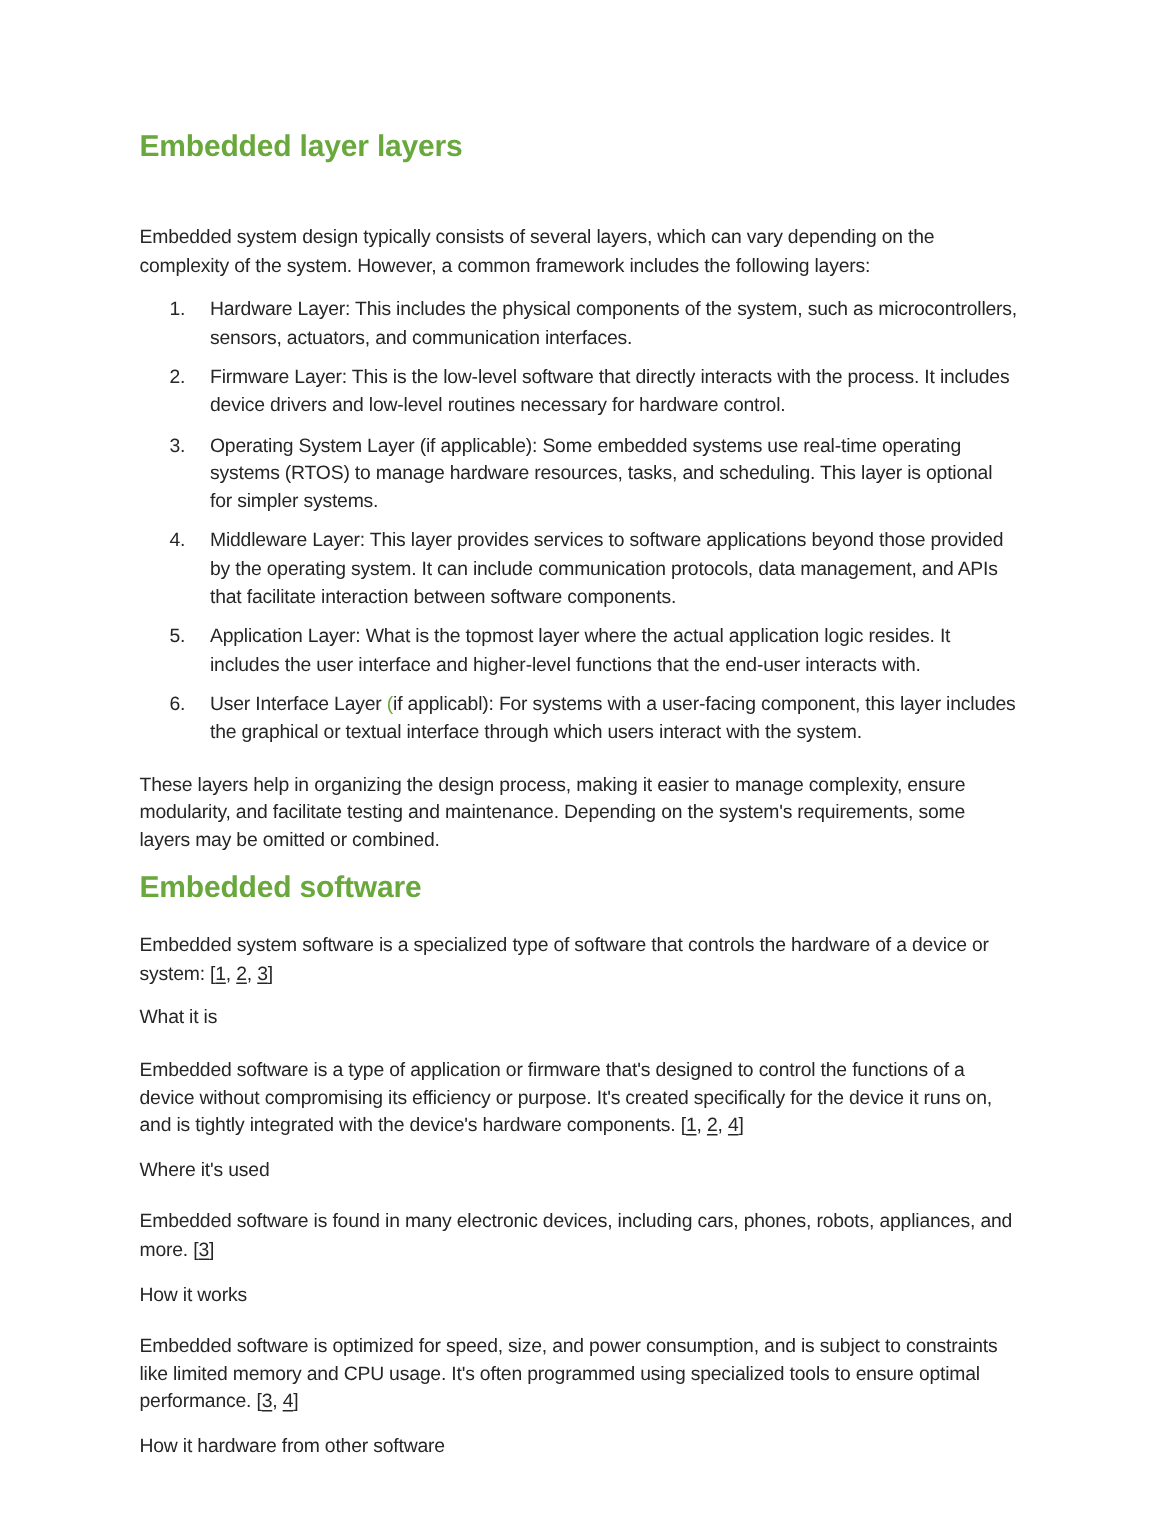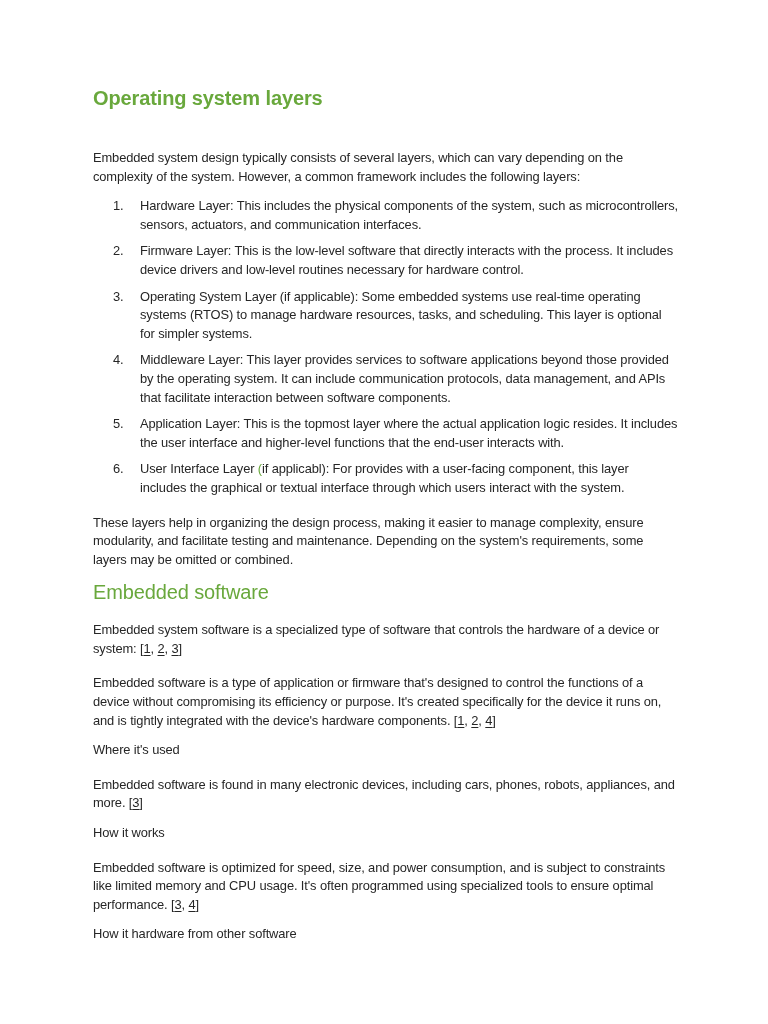--- a/index.html
+++ b/index.html
@@ -30,21 +30,21 @@
   .doc-h1 {
     font-size: 20px;
     line-height: 25px;
     font-weight: 700;
     color: var(--accent);
     margin: 0 0 38px 0;
   }
   .doc-h2 {
     font-size: 20px;
     line-height: 25px;
-    font-weight: 400;
+    font-weight: 700;
     color: var(--accent);
     margin: 3px 0 15px 0;
   }
   p { margin: 16px 0 11px 0; }
   p.plain-label { margin: 0 0 11px 0; }
   ol.layers {
     list-style: none;
     margin: 2px 0 4px 0;
     padding: 0;
   }
@@ -65,21 +65,21 @@
     text-underline-offset: 2px;
     cursor: pointer;
   }
 </style>
 </head>
 <body>
 
 <div class="page">
   <div class="content">
 
-    <h1 class="doc-h1">Operating system layers</h1>
+    <h1 class="doc-h1">Embedded layer layers</h1>
 
     <p>Embedded system design typically consists of several layers, which can vary depending on the complexity of the system. However, a common framework includes the following layers:</p>
 
     <ol class="layers">
       <li>
         <span class="li-num">1.</span>
         <span>Hardware Layer: This includes the physical components of the system, such as microcontrollers, sensors, actuators, and communication interfaces.</span>
       </li>
       <li>
         <span class="li-num">2.</span>
@@ -88,34 +88,35 @@
       <li>
         <span class="li-num">3.</span>
         <span>Operating System Layer (if applicable): Some embedded systems use real-time operating systems (RTOS) to manage hardware resources, tasks, and scheduling. This layer is optional for simpler systems.</span>
       </li>
       <li>
         <span class="li-num">4.</span>
         <span>Middleware Layer: This layer provides services to software applications beyond those provided by the operating system. It can include communication protocols, data management, and APIs that facilitate interaction between software components.</span>
       </li>
       <li>
         <span class="li-num">5.</span>
-        <span>Application Layer: This is the topmost layer where the actual application logic resides. It includes the user interface and higher-level functions that the end-user interacts with.</span>
+        <span>Application Layer: What is the topmost layer where the actual application logic resides. It includes the user interface and higher-level functions that the end-user interacts with.</span>
       </li>
       <li>
         <span class="li-num">6.</span>
-        <span>User Interface Layer </span><span class="green">(</span><span>if applicabl): For provides with a user-facing component, this layer includes the graphical or textual interface through which users interact with the system.</span>
+        <span>User Interface Layer </span><span class="green">(</span><span>if applicabl): For systems with a user-facing component, this layer includes the graphical or textual interface through which users interact with the system.</span>
       </li>
     </ol>
 
     <p>These layers help in organizing the design process, making it easier to manage complexity, ensure modularity, and facilitate testing and maintenance. Depending on the system's requirements, some layers may be omitted or combined.</p>
 
     <h2 class="doc-h2">Embedded software</h2>
 
     <p><span>Embedded system software is a specialized type of software that controls the hardware of a device or system: </span><span>[<a class="cite-link">1</a>, <a class="cite-link">2</a>, <a class="cite-link">3</a>]</span></p>
 
+    <p class="plain-label">What it is</p>
 
     <p><span>Embedded software is a type of application or firmware that's designed to control the functions of a device without compromising its efficiency or purpose. It's created specifically for the device it runs on, and is tightly integrated with the device's hardware components. </span><span>[<a class="cite-link">1</a>, <a class="cite-link">2</a>, <a class="cite-link">4</a>]</span></p>
 
     <p class="plain-label">Where it's used</p>
 
     <p><span>Embedded software is found in many electronic devices, including cars, phones, robots, appliances, and more. </span><span>[<a class="cite-link">3</a>]</span></p>
 
     <p class="plain-label">How it works</p>
 
     <p><span>Embedded software is optimized for speed, size, and power consumption, and is subject to constraints like limited memory and CPU usage. It's often programmed using specialized tools to ensure optimal performance. </span><span>[<a class="cite-link">3</a>, <a class="cite-link">4</a>]</span></p>

